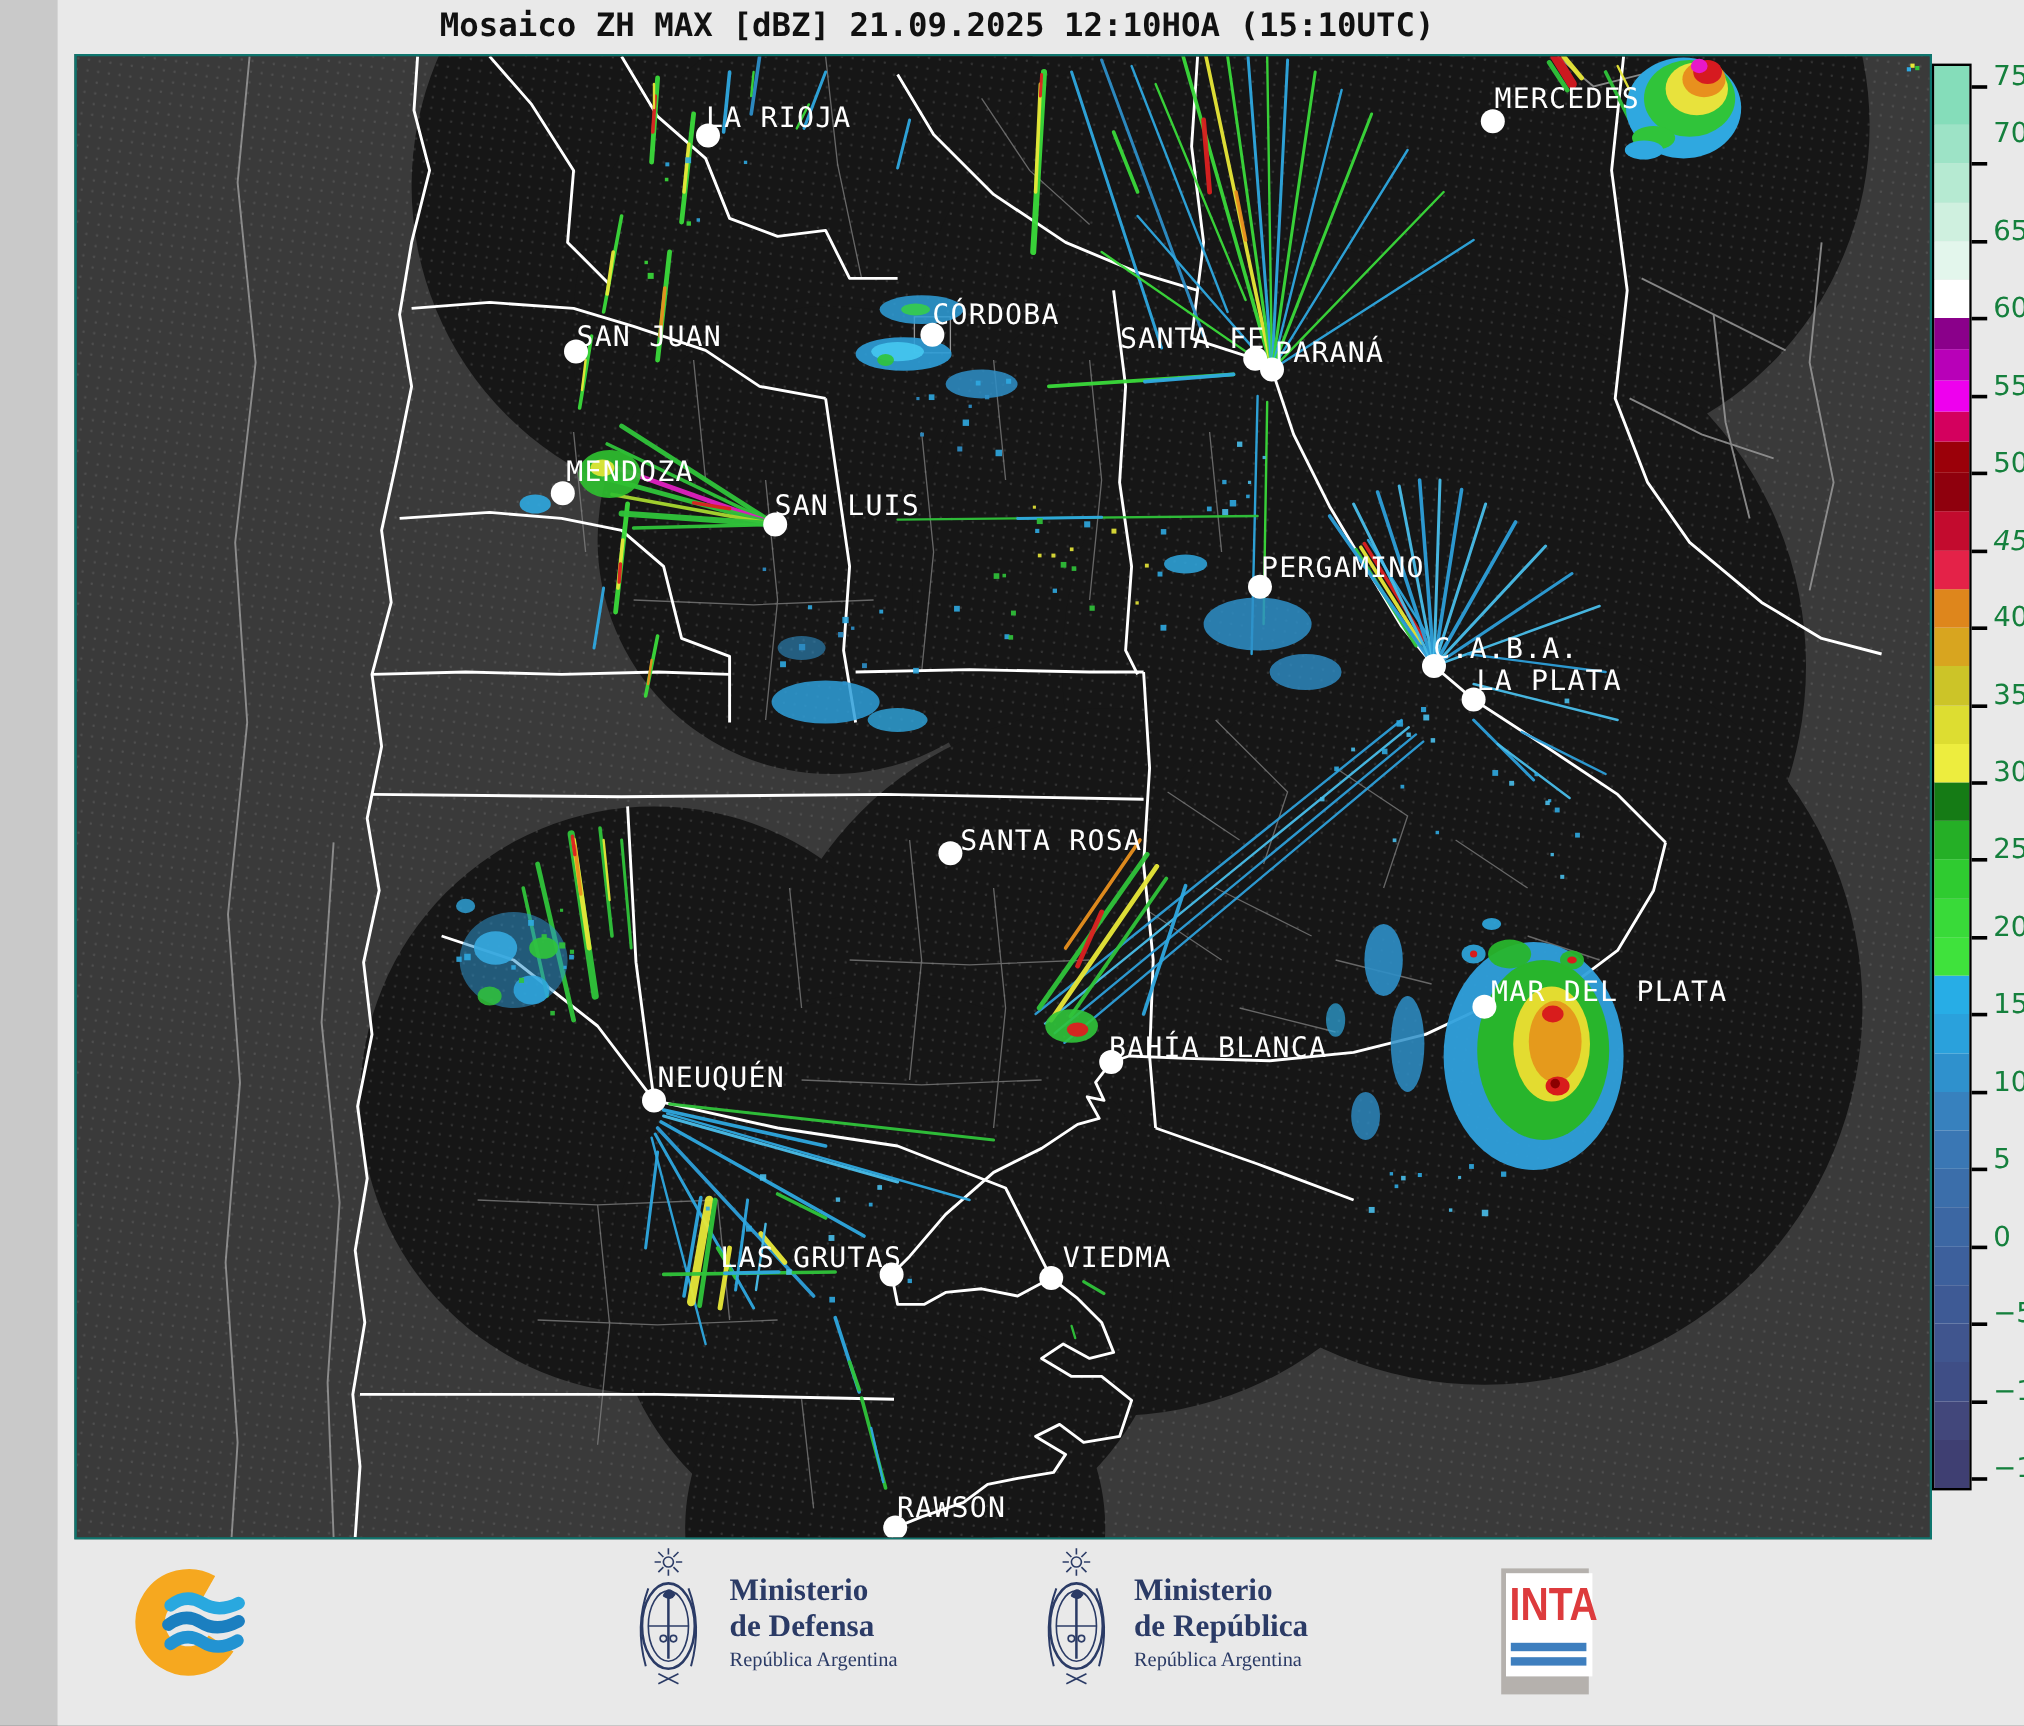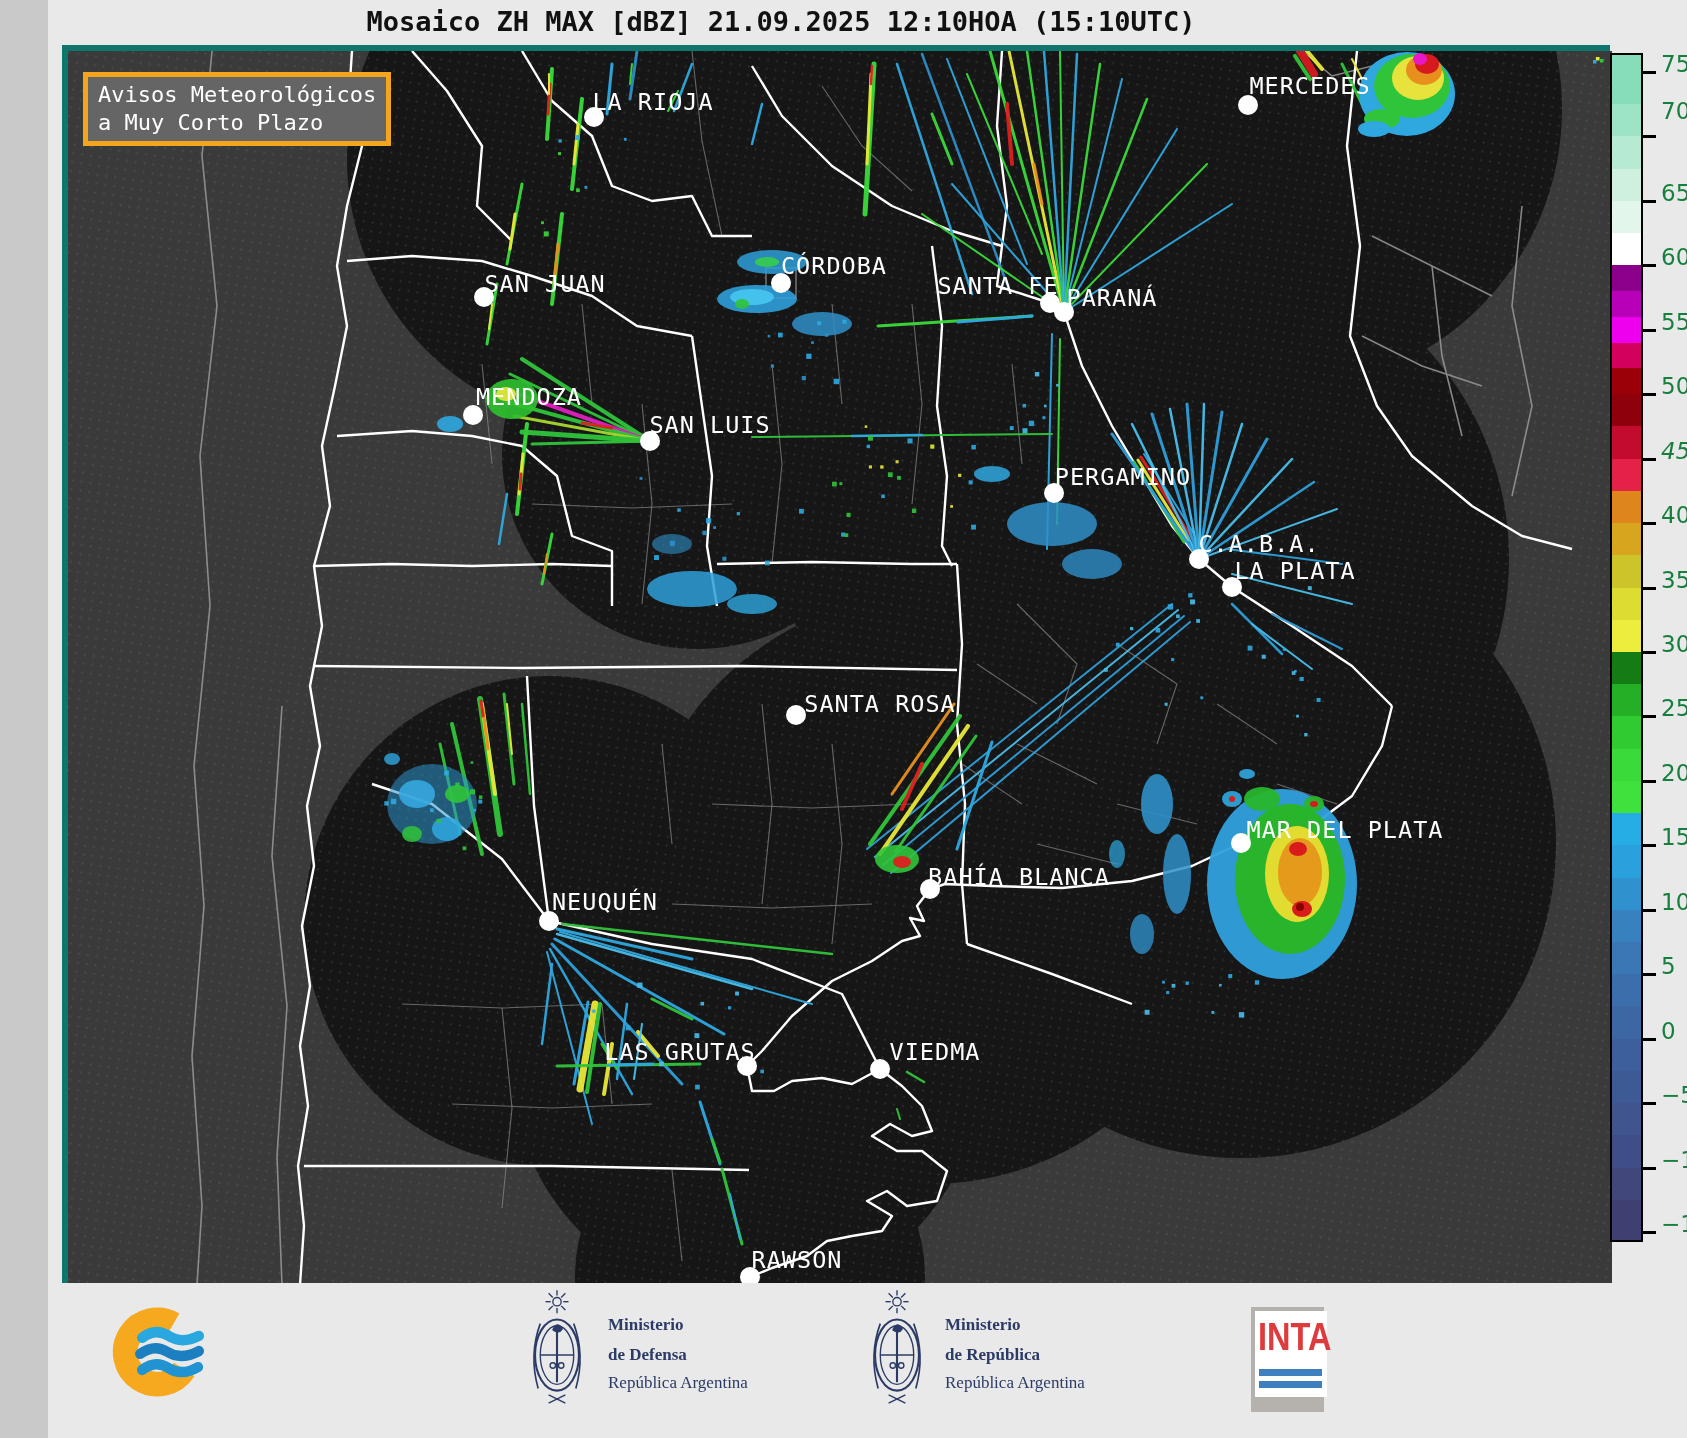--- a/index.html
+++ b/index.html
@@ -2,31 +2,31 @@
 <html><head>
 <meta charset="utf-8">
 <style>
   html,body{margin:0;padding:0;background:#c9c9c9;}
   .page{position:relative;width:1687px;height:1438px;background:#E9E9E9;overflow:hidden;
         font-family:"DejaVu Sans",sans-serif;margin-left:48px;}
   .chart-title{position:absolute;left:733px;top:6px;transform:translateX(-50%);
         font-family:"DejaVu Sans Mono",monospace;font-size:27px;font-weight:bold;color:#111;
         white-space:nowrap;}
   .map{position:absolute;left:14px;top:45px;width:1548px;height:1238px;
-       border:6px solid #0f766e;box-sizing:border-box;background:#3A3A3A;}
+       border:2px solid #0f766e;box-sizing:border-box;background:#3A3A3A;}
   .alert-box{position:absolute;left:35px;top:72px;border:5px solid #F2A51D;background:#656565;
        padding:4px 10px;color:#fff;font-family:"DejaVu Sans Mono",monospace;font-size:22px;
        line-height:28px;white-space:nowrap;}
   .colorbar{position:absolute;left:1562px;top:53px;width:29px;height:1185px;border:2px solid #000;}
   .cb-band{position:absolute;left:0;width:29px;}
   .cb-tick{position:absolute;background:#000;width:13px;height:3px;left:1595px;}
   .cb-label{position:absolute;left:1613px;font-family:"DejaVu Sans",sans-serif;font-size:23px;color:#15803d;}
   .footer{position:absolute;left:0;top:1283px;width:1687px;height:155px;background:#E9E9E9;}
   .min-text{position:absolute;font-family:"Liberation Serif","DejaVu Serif",serif;color:#2B3B66;}
-  .min-text .l1{font-size:17px;font-weight:bold;line-height:30px;}
+  .min-text .l1{font-size:26px;font-weight:bold;line-height:30px;}
   .min-text .l3{font-size:17px;line-height:26px;}
   .inta{position:absolute;left:1203px;top:1307px;width:73px;height:105px;background:#B5B1AD;}
   .inta-inner{position:absolute;left:4px;top:4px;width:72px;height:86px;background:#fff;}
   .inta-word{position:absolute;left:3px;top:4px;font-family:"Liberation Sans",sans-serif;
        font-weight:800;font-size:31px;color:#DD3B3D;letter-spacing:0px;transform:scale(1.05,1.25);
        transform-origin:left top;}
   .inta-bar{position:absolute;left:4px;width:63px;height:7px;background:#3E7FBF;}
   svg text.city{font-family:"DejaVu Sans Mono",monospace;font-size:23.5px;fill:#fff;letter-spacing:1px;}
 </style>
 </head>
@@ -462,24 +462,20 @@
           <circle cx="679" cy="1015" r="10" fill="#fff"></circle>
           <text x="612" y="1001" text-anchor="middle" dominant-baseline="central" class="city">LAS GRUTAS</text>
           <circle cx="812" cy="1018" r="10" fill="#fff"></circle>
           <text x="867" y="1001" text-anchor="middle" dominant-baseline="central" class="city">VIEDMA</text>
           <circle cx="682" cy="1226" r="10" fill="#fff"></circle>
           <text x="729" y="1209" text-anchor="middle" dominant-baseline="central" class="city">RAWSON</text>
         </g>
     </svg>
   </div>
 
-  <div class="alert-box">
-    <div>Avisos Meteorológicos</div>
-    <div>a Muy Corto Plazo</div>
-  </div>
 
   <div class="colorbar" id="colorbar">
       <div class="cb-band" style="top: 1144.79px; height: 40.2132px; background: rgb(63, 63, 114);"></div>
       <div class="cb-band" style="top: 1112.56px; height: 32.2221px; background: rgb(66, 71, 123);"></div>
       <div class="cb-band" style="top: 1080.34px; height: 32.2221px; background: rgb(63, 78, 134);"></div>
       <div class="cb-band" style="top: 1048.12px; height: 32.2221px; background: rgb(64, 85, 142);"></div>
       <div class="cb-band" style="top: 1015.9px; height: 32.2221px; background: rgb(62, 90, 149);"></div>
       <div class="cb-band" style="top: 983.676px; height: 32.2221px; background: rgb(61, 96, 156);"></div>
       <div class="cb-band" style="top: 951.454px; height: 32.2221px; background: rgb(60, 103, 163);"></div>
       <div class="cb-band" style="top: 919.232px; height: 32.2221px; background: rgb(59, 110, 170);"></div>

